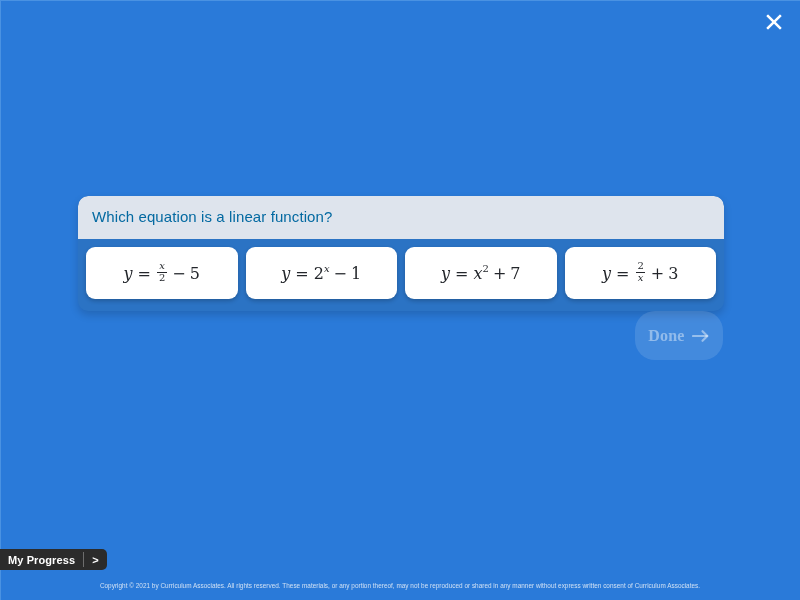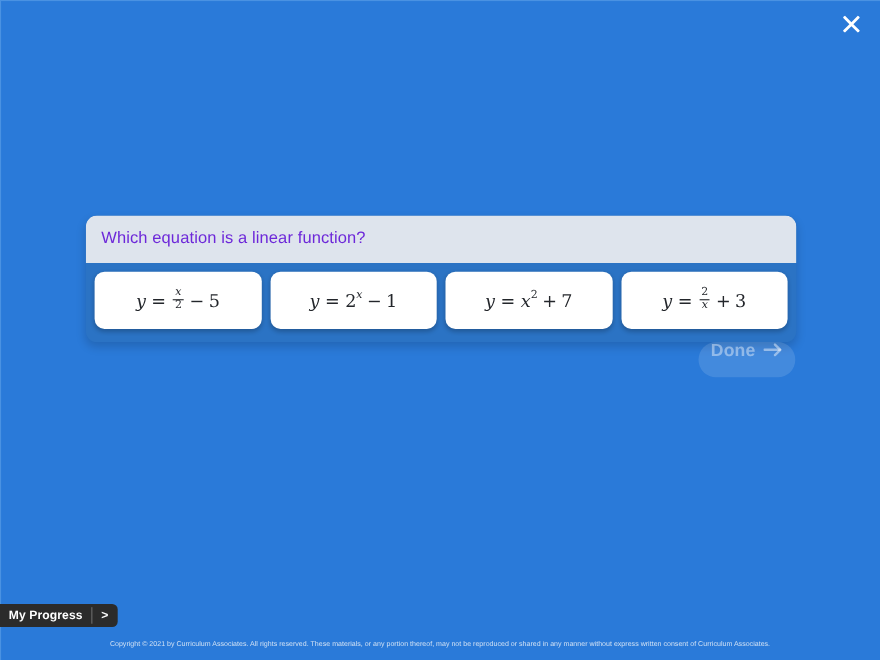--- a/index.html
+++ b/index.html
@@ -54,21 +54,21 @@
   }
 
   .question-header {
     background: #dee4ed;
     padding: 12px 14px 13px 14px;
     border-top-left-radius: 10px;
     border-top-right-radius: 10px;
   }
   .question-text {
     font-size: 15px;
-    color: #6d28d9;
+    color: #0369a1;
     line-height: 1.2;
     letter-spacing: 0.1px;
   }
 
   
   .choices-row {
     display: flex;
     gap: 8px;
     padding: 8px 8px 12px 8px;
   }
@@ -128,27 +128,29 @@
     position: relative;
     top: -5px;
   }
 
   
   .done-button {
     position: absolute;
     left: 635px;
     top: 311px;
     width: 88px;
-    height: 32px;
+    height: 49px;
     border-radius: 20px;
     background: rgba(255,255,255,0.12);
     display: flex;
+    align-items: center;
     justify-content: center;
     gap: 7px;
     cursor: default;
+    font-family: Liberation Serif, serif;
   }
   .done-label {
     font-size: 16px;
     font-weight: bold;
     color: rgba(255,255,255,0.42);
     letter-spacing: 0.2px;
   }
   .done-arrow { display: block; }
 
   

